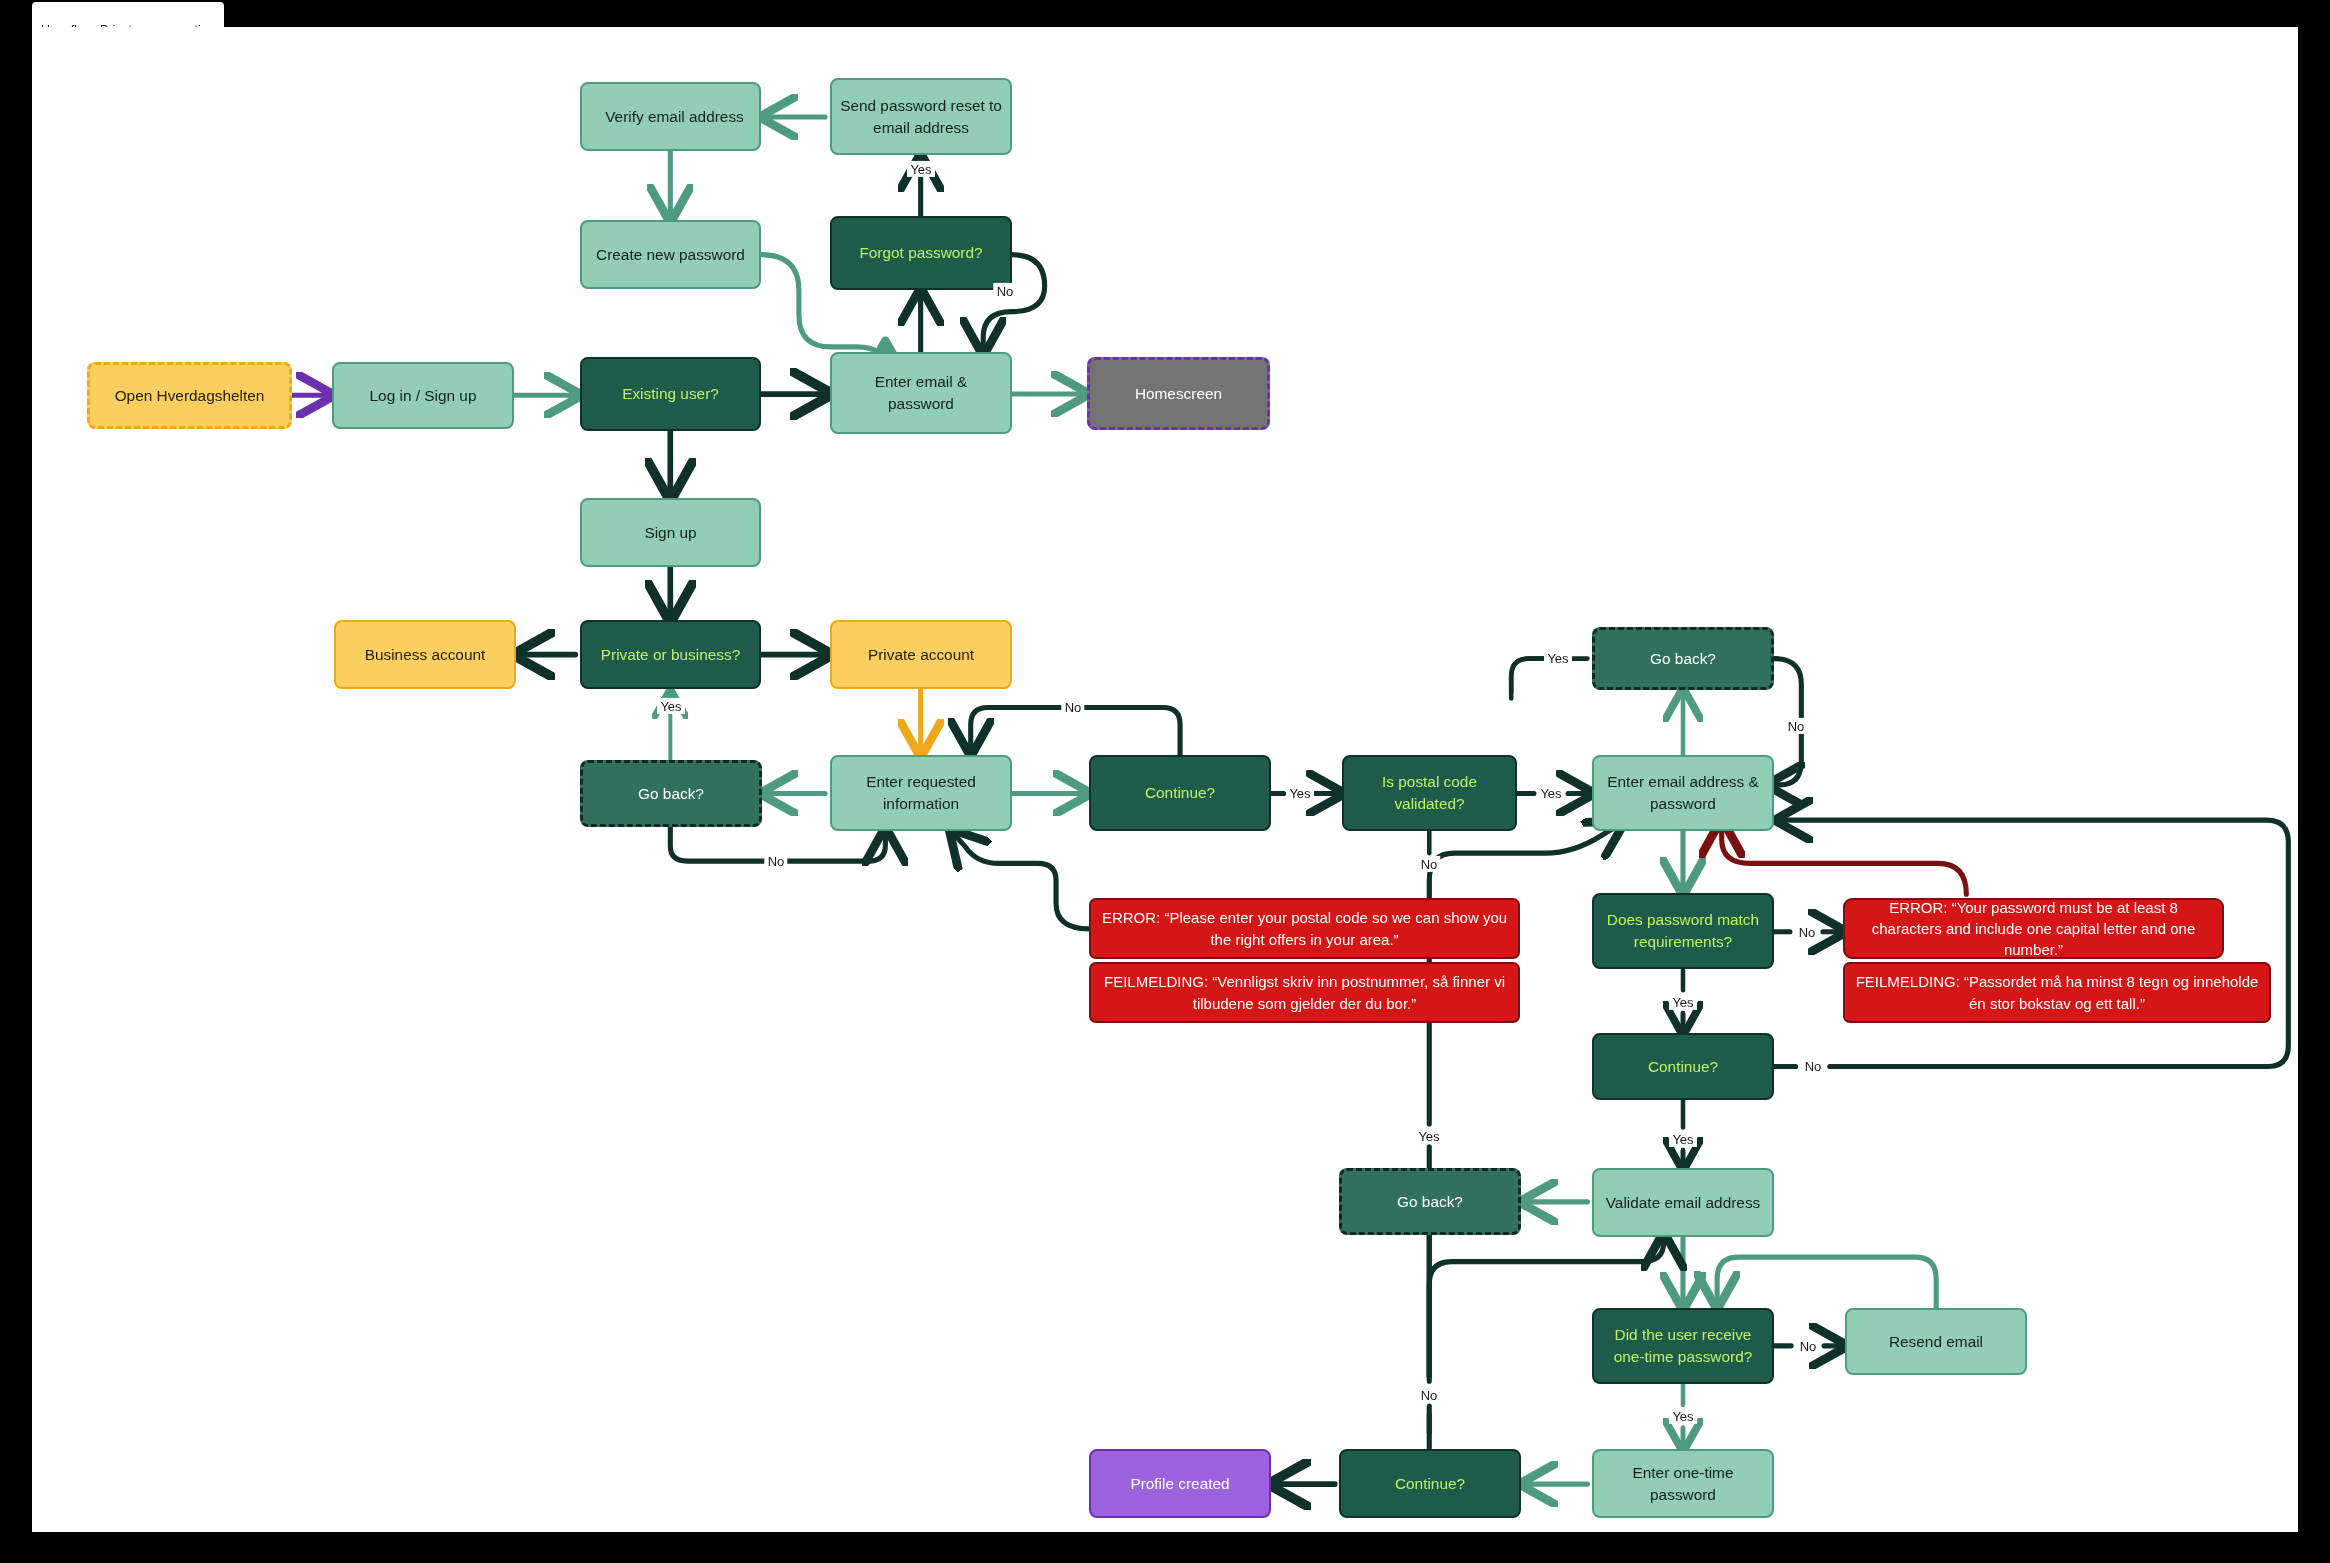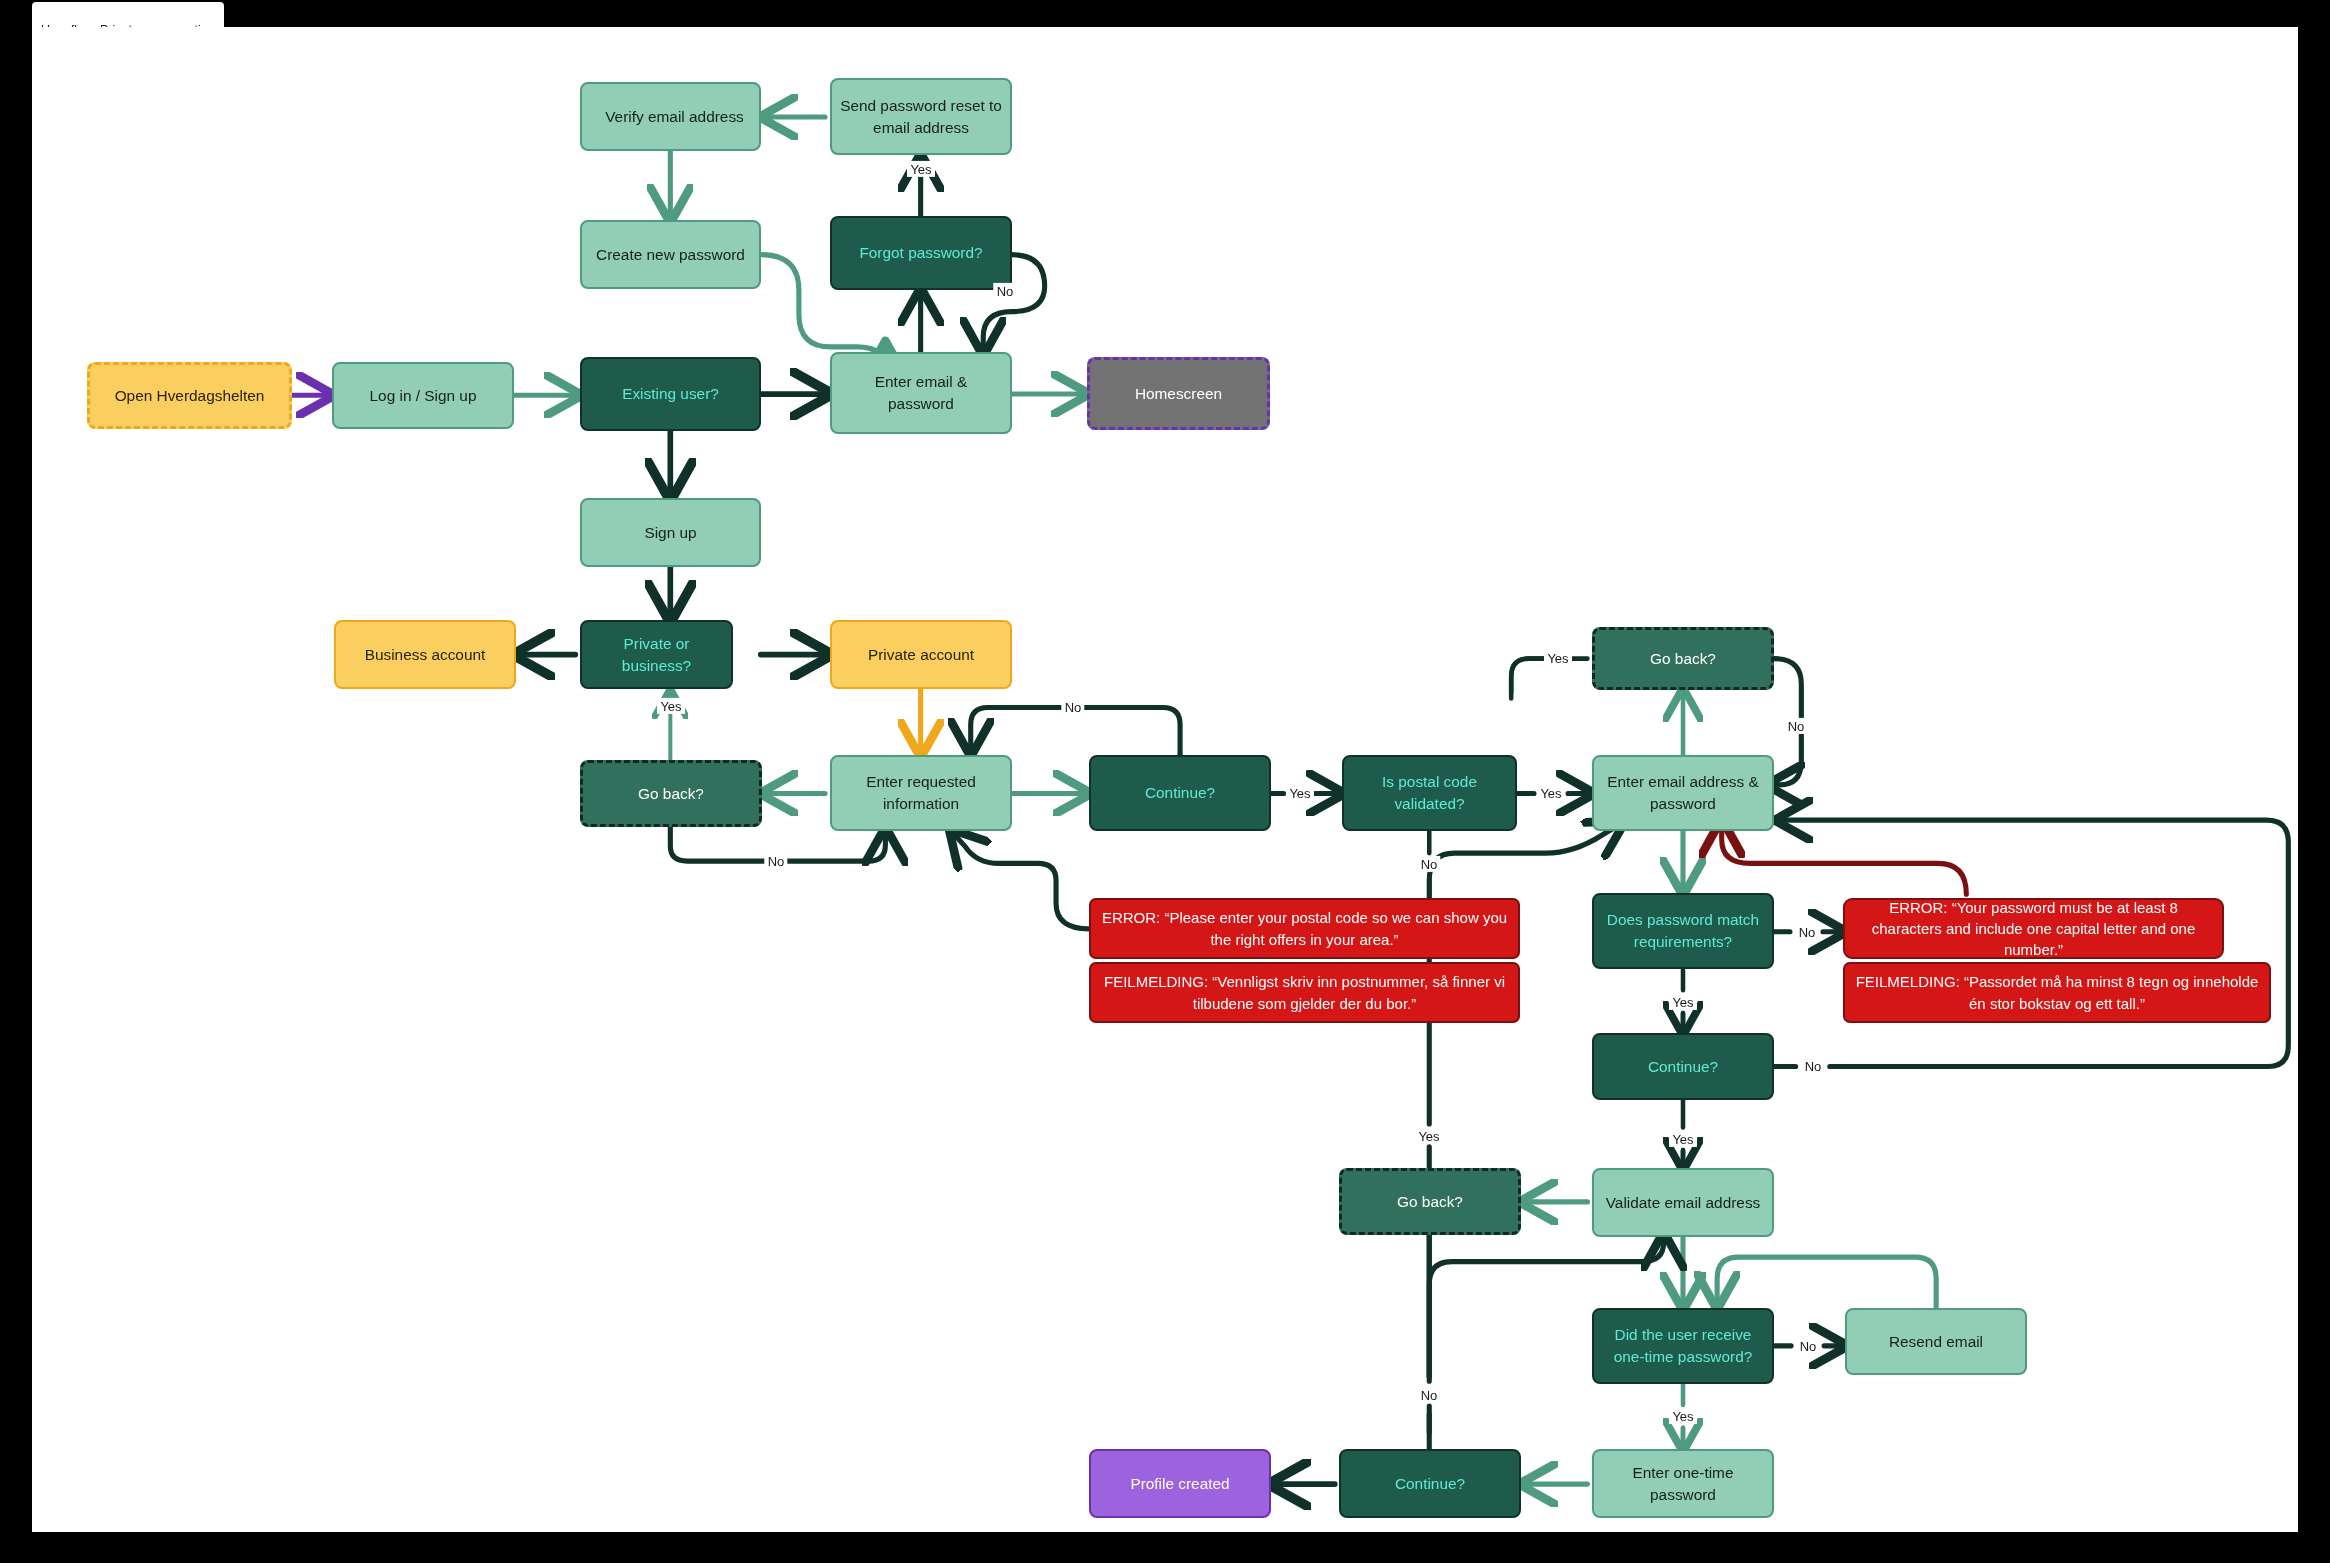--- a/index.html
+++ b/index.html
@@ -50,21 +50,21 @@
     align-items: center;
     justify-content: center;
     text-align: center;
     line-height: 1.42;
     border-radius: 8px;
     padding: 3.4px 8px;
     font-family: "Liberation Sans", sans-serif;
   }
   
   .v-mint   { background:#91ceb5; border:2.8px solid #4f9b81; color:#15211c; }
-  .v-dark   { background:#1f5b4a; border:2.8px solid #10312a; color:#5eead4; }
+  .v-dark   { background:#1f5b4a; border:2.8px solid #10312a; color:#bef264; }
   .v-darkd  { background:#31705c; border:3.4px dashed #0f2a22; color:#ffffff; }
   .v-amber  { background:#fbcf5f; border:2.8px solid #efa71b; color:#2a2208; }
   .v-amberd { background:#fbcf5f; border:3.4px dashed #efa71b; color:#2a2208; }
   .v-purple { background:#9d62dd; border:2.8px solid #6c2fae; color:#ffffff; }
   .v-purpled{ background:#737373; border:3.4px dashed #6c2fae; color:#ffffff; }
   .v-red    { background:#d41616; border:2.8px solid #7a1111; color:#ffffff; }
 
   .edgeLabel {
     position: absolute;
     transform: translate(-50%, -50%);
@@ -243,21 +243,21 @@
     </div>
 
     <div class="nodeBox v-dark" style="left:798px; top:189px; width:182px; height:74px; font-size:15.4px;">
       <span>Forgot password?</span>
     </div>
 
     <div class="nodeBox v-mint" style="left:548px; top:471px; width:181px; height:69px; font-size:15.4px;">
       <span>Sign up</span>
     </div>
 
-    <div class="nodeBox v-dark" style="left:548px; top:593px; width:153px; height:69px; font-size:15.4px;">
+    <div class="nodeBox v-dark" style="left:548px; top:593px; width:181px; height:69px; font-size:15.4px;">
       <span>Private or business?</span>
     </div>
 
     <div class="nodeBox v-amber" style="left:302px; top:593px; width:182px; height:69px; font-size:15.4px;">
       <span>Business account</span>
     </div>
 
     <div class="nodeBox v-amber" style="left:798px; top:593px; width:182px; height:69px; font-size:15.4px;">
       <span>Private account</span>
     </div>

